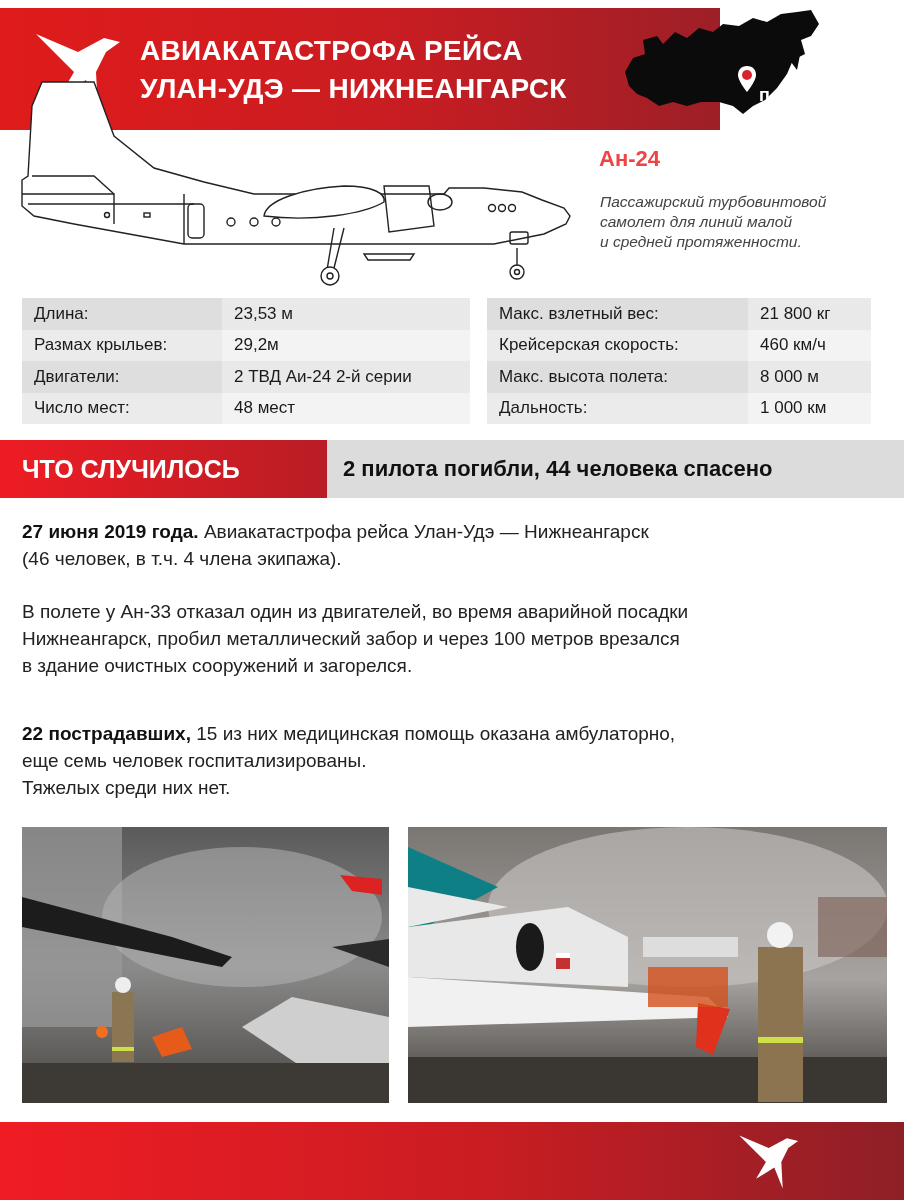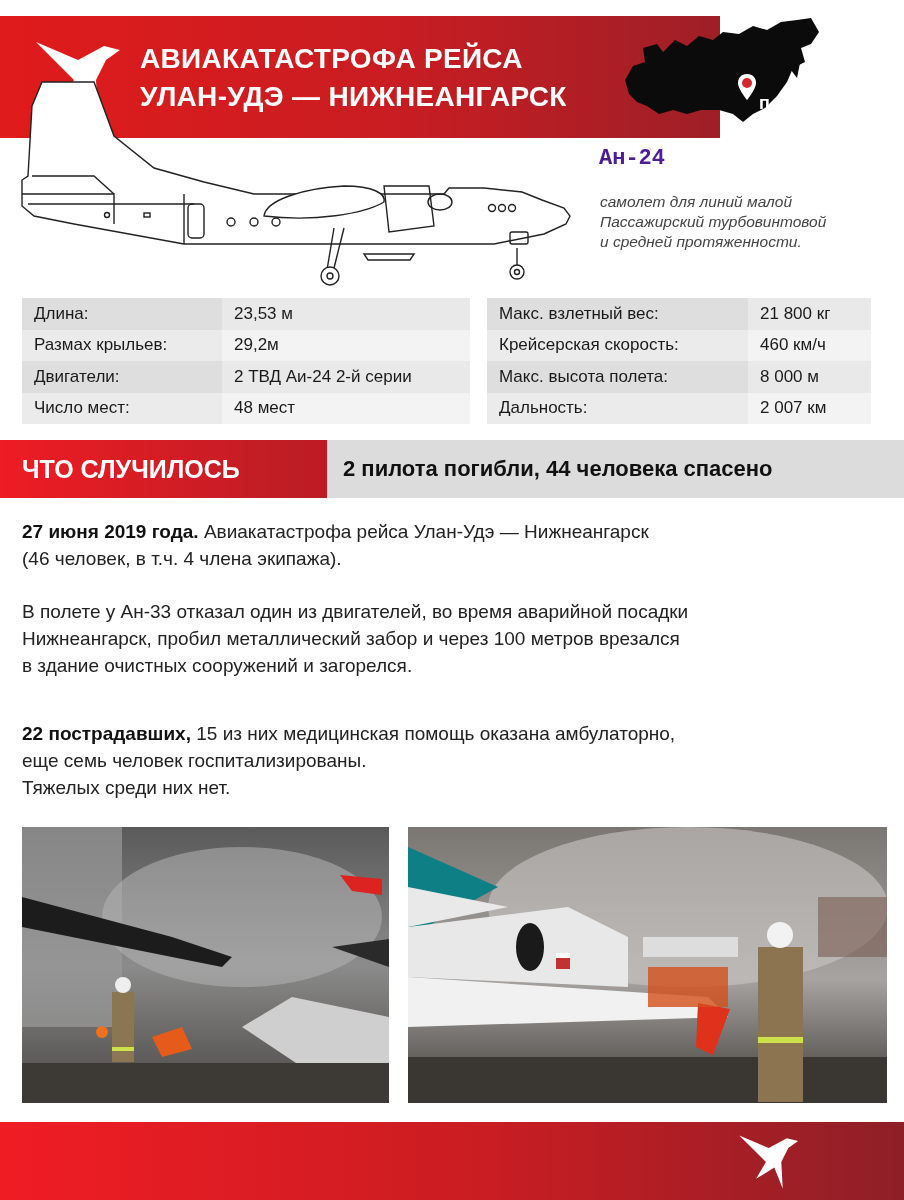--- a/index.html
+++ b/index.html
@@ -1,24 +1,24 @@
 <!DOCTYPE html>
 <html><head>
 <meta charset="utf-8">
 <style>
   * { box-sizing: border-box; margin: 0; padding: 0; }
   body { width: 904px; height: 1200px; background: #fff; font-family: "DejaVu Sans", "Liberation Sans", sans-serif; color: #1a1a1a; position: relative; overflow: hidden; }
-  .header { position: absolute; left: 0; top: 16px; width: 720px; height: 122px; background: linear-gradient(90deg, #e01b1b 0%, #c81d22 55%, #9e1f27 100%); }
+  .header { position: absolute; left: 0; top: 8px; width: 720px; height: 122px; background: linear-gradient(90deg, #e01b1b 0%, #c81d22 55%, #9e1f27 100%); }
   .logo { position: absolute; left: 34px; top: 24px; width: 86px; height: 80px; }
   .title { position: absolute; left: 140px; top: 24px; color: #fff; font-family: "Liberation Sans", sans-serif; font-weight: bold; font-size: 28px; line-height: 38px; letter-spacing: 0.3px; }
   .map { position: absolute; left: 615px; top: 2px; width: 205px; height: 108px; }
   .pin { position: absolute; left: 738px; top: 58px; width: 18px; height: 26px; }
   .town { position: absolute; left: 759px; top: 78px; color: #fff; font-family: Liberation Mono, monospace; font-weight: bold; font-size: 18px; }
   .plane { position: absolute; left: 14px; top: 76px; width: 566px; height: 210px; }
-  .model { position: absolute; left: 599px; top: 146px; font-family: Liberation Mono, monospace; font-weight: bold; font-size: 22px; color: #4c1d95; }
+  .model { position: absolute; left: 599px; top: 146px; font-family: Liberation Sans, sans-serif; font-weight: bold; font-size: 22px; color: #ef4444; }
   .desc { position: absolute; left: 600px; top: 192px; width: 290px; font-family: "Liberation Sans", sans-serif; font-style: italic; font-size: 15.5px; line-height: 20px; color: #444; }
   .specs { position: absolute; top: 298px; border-collapse: collapse; font-family: "Liberation Sans", sans-serif; font-size: 17px; }
   .specs td { height: 31.5px; padding: 0 12px; white-space: nowrap; margin-left: 33px; }
   .specs tr:nth-child(odd) td:first-child { background: #dedede; }
   .specs tr:nth-child(odd) td:last-child { background: #e9e9e9; }
   .specs tr:nth-child(even) td:first-child { background: #ebebeb; }
   .specs tr:nth-child(even) td:last-child { background: #f3f3f3; }
   .specs-left { left: 22px; width: 448px; }
   .specs-left td:first-child { width: 200px; }
   .specs-right { left: 487px; width: 384px; }
@@ -84,22 +84,22 @@
   <circle cx="316" cy="200" r="9" fill="#fff"></circle>
   <circle cx="316" cy="200" r="3"></circle>
   <path d="M503 172 L503 194"></path>
   <circle cx="503" cy="196" r="7" fill="#fff"></circle>
   <circle cx="503" cy="196" r="2.5"></circle>
   <path d="M350 178 L400 178 L396 184 L354 184 Z"></path>
 </svg>
 
 <div class="model">Ан-24</div>
 <div class="desc">
+  <div>Пассажирский турбовинтовой</div>
   <div>самолет для линий малой</div>
-  <div>Пассажирский турбовинтовой</div>
   <div>и средней протяженности.</div>
 </div>
 
 <table class="specs specs-left">
   <tbody>
       <tr>
         <td>Длина:</td>
         <td>23,53 м</td>
       </tr>
   <tr>
@@ -125,21 +125,21 @@
   <tr>
         <td>Крейсерская скорость:</td>
         <td>460 км/ч</td>
       </tr>
   <tr>
         <td>Макс. высота полета:</td>
         <td>8 000 м</td>
       </tr>
   <tr>
         <td>Дальность:</td>
-        <td>2 007 км</td>
+        <td>1 000 км</td>
       </tr>
 </tbody>
   </table>
 
 <div class="banner">
   <div class="banner-left">ЧТО СЛУЧИЛОСЬ</div>
   <div class="banner-right">2 пилота погибли, 44 человека спасено</div>
 </div>
 
 <div class="body-text p1">

